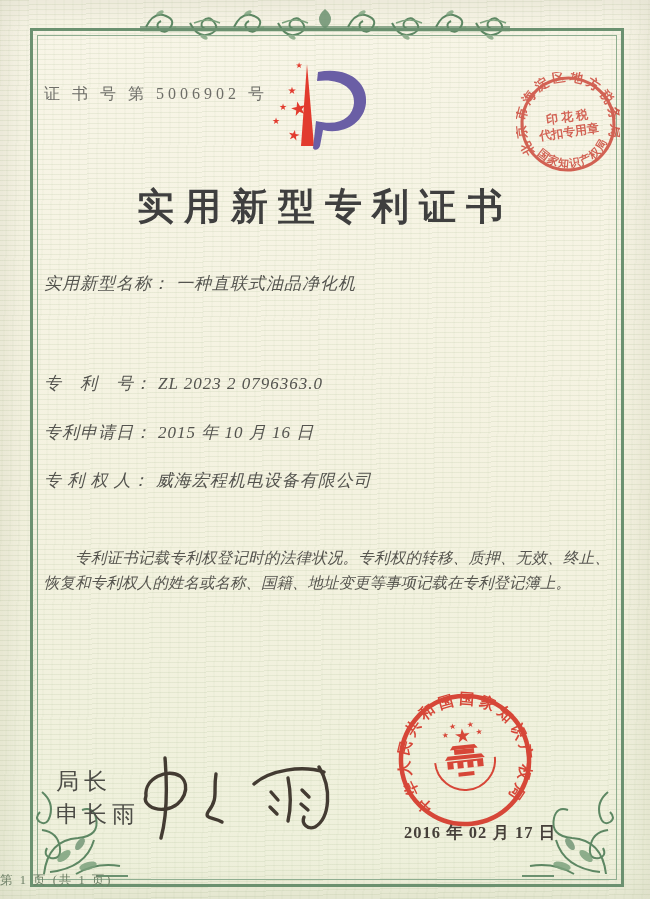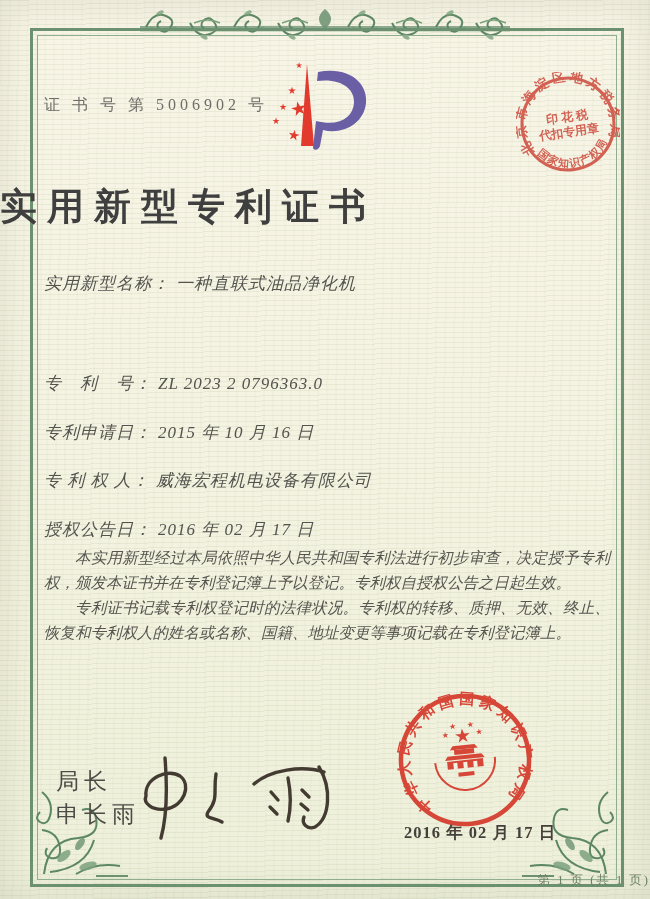--- a/index.html
+++ b/index.html
@@ -8,31 +8,31 @@
     background:
       repeating-linear-gradient(179deg, rgba(150,175,125,0.14) 0px, rgba(150,175,125,0.14) 1px, rgba(0,0,0,0) 1px, rgba(0,0,0,0) 5px),
       repeating-linear-gradient(91deg, rgba(160,180,140,0.05) 0px, rgba(160,180,140,0.05) 2px, rgba(0,0,0,0) 2px, rgba(0,0,0,0) 9px),
       linear-gradient(#f8f5e7 0%, #f4f2e0 55%, #eef0db 100%);
     font-family:"Liberation Serif","DejaVu Serif",serif;
     box-shadow: inset 0 0 40px rgba(120,120,90,0.18);
   }
   .abs{position:absolute;}
   .frame-outer{left:30px;top:28px;width:588px;height:853px;border:3px solid #6b9170;}
   .frame-inner{position:absolute;left:4px;top:4px;right:4px;bottom:4px;border:1px solid #8fae90;}
-  .cert-no{left:44px;top:84px;font-size:16px;letter-spacing:4px;color:#6e6e68;margin-top:11px;}
-  .title{left:0;top:182px;width:100%;text-align:left;font-size:37px;font-weight:bold;
+  .cert-no{left:44px;top:84px;font-size:16px;letter-spacing:4px;color:#6e6e68;}
+  .title{left:0;top:182px;width:100%;text-align:center;font-size:37px;font-weight:bold;
          letter-spacing:10px;color:#3f3f3f;}
   .field{left:44px;width:570px;font-size:17px;color:#54544f;letter-spacing:1px;white-space:nowrap;font-style:italic;}
   .field .flabel{margin-right:6px;}
   .paras{left:44px;top:545px;width:566px;font-size:15.5px;line-height:25px;color:#56554f;
          text-align:justify;font-style:italic;}
   .paras p{margin:0;text-indent:2em;}
   .signer{left:56px;font-size:23px;letter-spacing:5px;color:#4c4c46;}
   .seal-date{left:404px;top:822px;font-size:16.5px;letter-spacing:1px;color:#46403a;font-weight:bold;}
-  .footer{left:0;bottom:10px;width:100%;text-align:right;font-size:12.5px;letter-spacing:2px;color:#6d7f66;}
+  .footer{left:0;bottom:10px;width:100%;text-align:left;font-size:12.5px;letter-spacing:2px;color:#6d7f66;}
   svg{display:block;}
 </style>
 </head>
 <body>
 
 <div class="page">
 
   <svg class="abs" style="left:140px;top:3px;" width="370" height="44" viewBox="0 0 370 44">
     <defs>
       <g id="scroll">
@@ -126,26 +126,22 @@
   </div>
   <div class="abs field" style="top:372px">
     <span class="flabel">专　利　号：</span><span class="fvalue">ZL 2023 2 0796363.0</span>
   </div>
   <div class="abs field" style="top:421px">
     <span class="flabel">专利申请日：</span><span class="fvalue">2015 年 10 月 16 日</span>
   </div>
   <div class="abs field" style="top:469px">
     <span class="flabel">专 利 权 人：</span><span class="fvalue">威海宏程机电设备有限公司</span>
   </div>
-  <div class="abs field" style="top:518px">
-    <span class="flabel">授权公告日：</span><span class="fvalue">2016 年 02 月 17 日</span>
-  </div>
 
   <div class="abs paras">
-    <p>本实用新型经过本局依照中华人民共和国专利法进行初步审查，决定授予专利权，颁发本证书并在专利登记簿上予以登记。专利权自授权公告之日起生效。</p>
     <p>专利证书记载专利权登记时的法律状况。专利权的转移、质押、无效、终止、恢复和专利权人的姓名或名称、国籍、地址变更等事项记载在专利登记簿上。</p>
   </div>
 
   <div class="abs signer" style="top:766px">局长</div>
   <div class="abs signer" style="top:799px">申长雨</div>
 
   <svg class="abs" style="left:118px;top:748px;" width="235" height="92" viewBox="0 0 235 92">
     <g fill="none" stroke="#433b32" stroke-width="3.4" stroke-linecap="round" stroke-linejoin="round">
       <path d="M28,48 C26,30 50,20 62,28 C74,37 66,58 48,61 C34,63 25,55 28,48"></path>
       <path d="M47,10 C49,35 49,68 43,90"></path>

